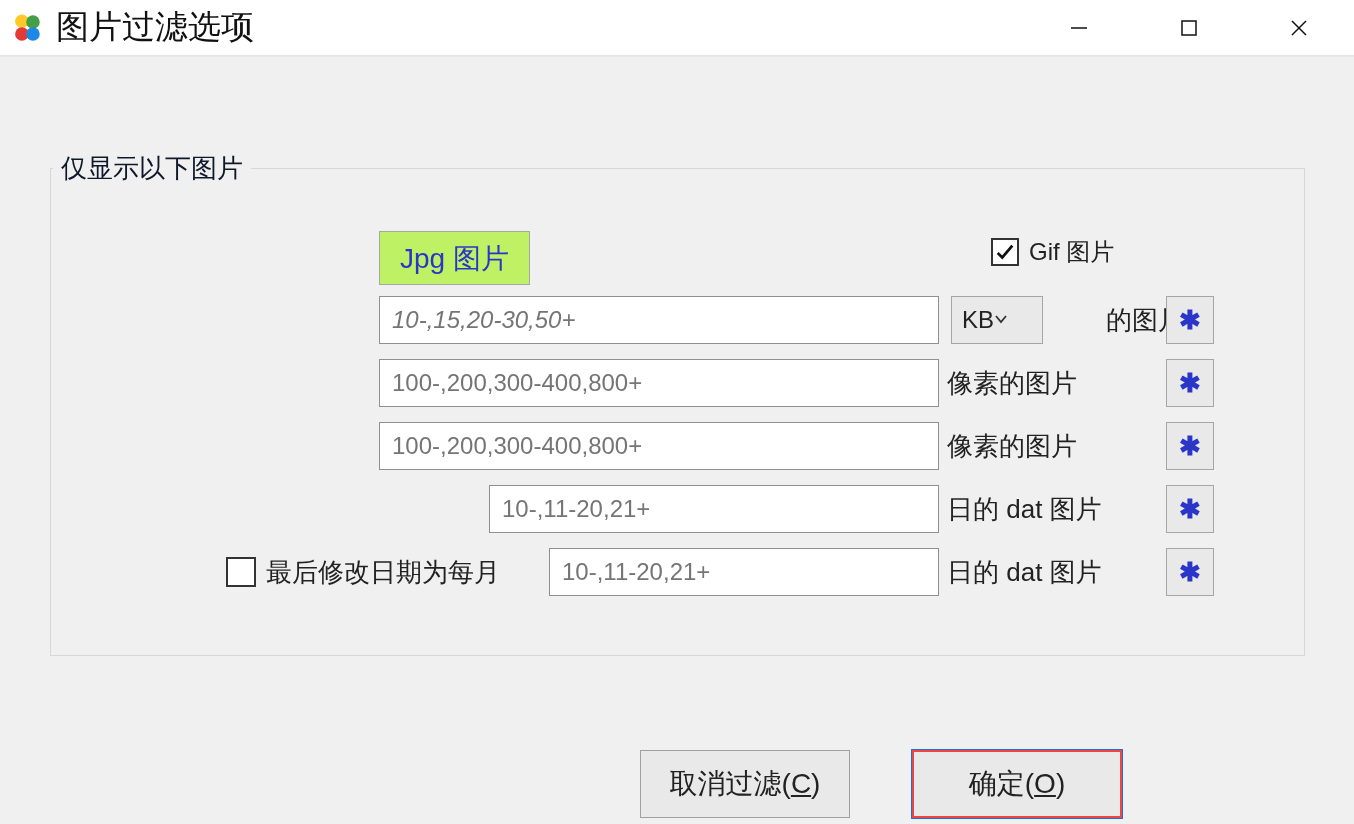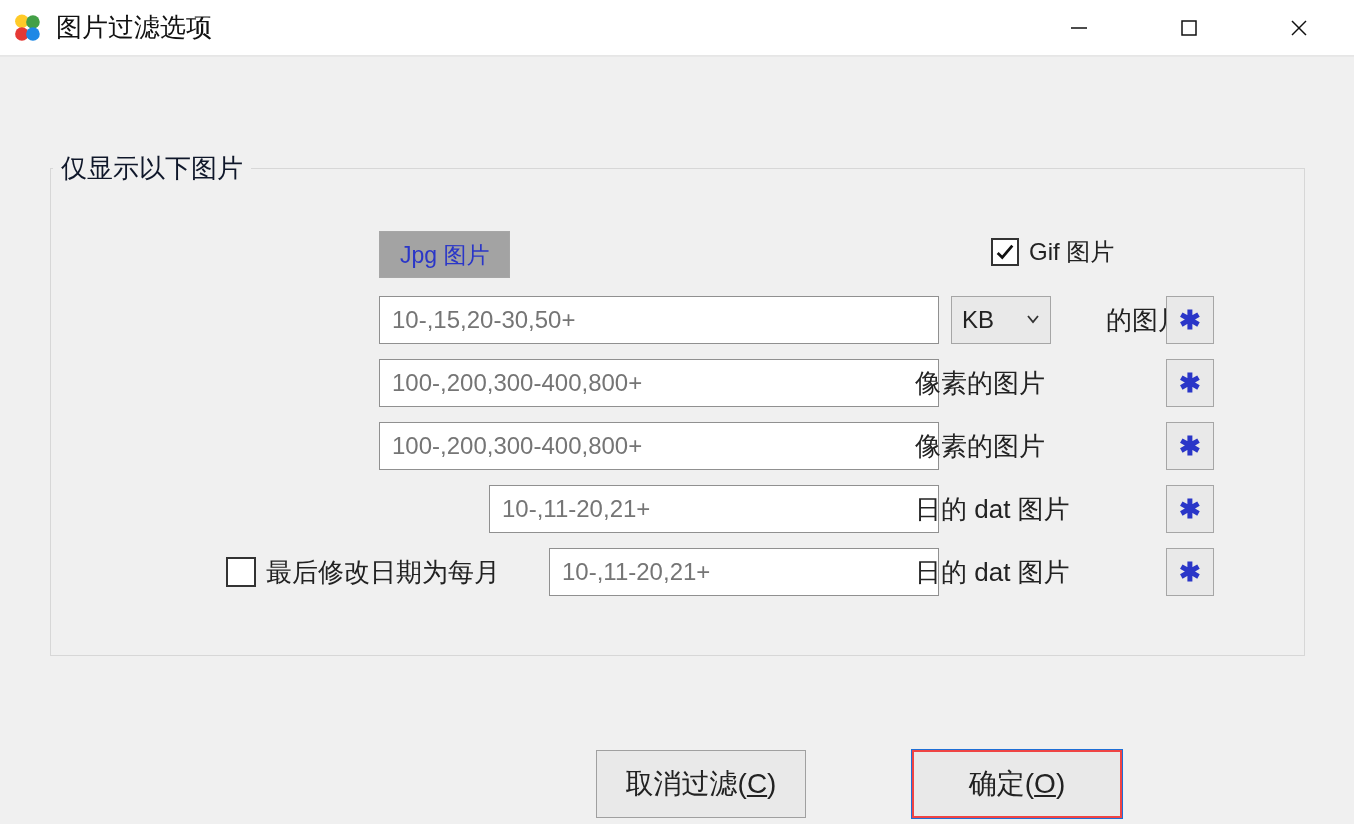--- a/index.html
+++ b/index.html
@@ -24,21 +24,21 @@
     position: relative;
     border-bottom: 1px solid #e6e6e6;
     box-shadow: 0 1px 0 rgba(0,0,0,0.03);
   }
   .titlebar .app-icon {
     width: 34px; height: 34px;
     margin-right: 12px;
     display: flex; align-items: center; justify-content: center;
   }
   .titlebar .title {
-    font-size: 26px;
+    font-size: 33px;
     color: #111;
   }
   .win-controls {
     position: absolute;
     right: 0; top: 0;
     height: 56px;
     display: flex;
   }
   .win-controls .ctrl {
     width: 110px;
@@ -74,22 +74,22 @@
   .inner {
     position: relative;
     width: 100%;
     height: 100%;
   }
 
   
   .toggle-btn {
     position: absolute;
     border: 1px solid #a6a6a6;
-    background: #a3a3a3;
-    font-size: 23px;
+    background: #bef264;
+    font-size: 28px;
     color: #2a36c8;
     padding: 8px 20px 6px 20px;
     cursor: default;
   }
   .gif-check {
     position: absolute;
     display: flex; align-items: center;
   }
   .gif-check .box {
     width: 28px; height: 28px;
@@ -121,42 +121,42 @@
     height: 48px;
     border: 1px solid #909090;
     background: #ffffff;
     font-size: 24px;
     color: #7a7a7a;
     padding: 0 12px;
     position: absolute;
   }
   .suffix-label {
     position: absolute;
-    left: 864px;
+    left: 896px;
     font-size: 26px;
     color: #222;
   }
   .star-btn {
     position: absolute;
     left: 1115px;
     width: 48px; height: 48px;
     border: 1px solid #a6a6a6;
     background: #e9e9e9;
     display: flex; align-items: center; justify-content: center;
     font-size: 26px;
     color: #2a36c8;
     font-weight: bold;
   }
   .unit-select {
     position: absolute;
     left: 900px;
-    width: 100px; height: 48px;
+    width: 92px; height: 48px;
     border: 1px solid #a6a6a6;
     background: #e9e9e9;
-    display: flex; align-items: center; justify-content: space-between;
+    display: flex; align-items: center; 
     padding: 0 10px;
     font-size: 24px;
   }
   .unit-select .chev {
     font-size: 18px; color: #333;
   }
 
   .row5-checkbox {
     position: absolute;
     left: 175px;
@@ -239,21 +239,21 @@
       <div class="gif-check" style="left:940px; top:50px;">
         <span class="box">
           <svg viewBox="0 0 24 24">
               <polyline points="4,13 9,18 20,5" fill="none" stroke="#111" stroke-width="3"></polyline>
             </svg>
         </span>
         <span class="lbl">Gif 图片</span>
       </div>
 
       <div class="row row1">
-        <input class="input" style="left: 328px; width: 560px;" placeholder="10-,15,20-30,50+">
+        <input class="input" style="left: 328px; width: 560px; font-style: italic;" placeholder="10-,15,20-30,50+">
         <div class="unit-select">
           <span>KB</span>
           <span class="chev">
             <svg width="14" height="14" viewBox="0 0 14 14">
                 <polyline points="2,4 7,10 12,4" fill="none" stroke="#333" stroke-width="1.8"></polyline>
               </svg>
           </span>
         </div>
         <span class="suffix-label" style="left:1055px;">的图片</span>
         <div class="star-btn">
@@ -294,21 +294,21 @@
         <span class="suffix-label">日的 dat 图片</span>
         <div class="star-btn">
           <span>✱</span>
         </div>
       </div>
 
     </div>
   </fieldset>
 
   <div class="bottom-btns">
-    <div class="btn" style="left:596px; width:210px;text-align:right;">
+    <div class="btn" style="left:640px; width:210px;text-align:right;">
       <span>
         <span>取消过滤(</span><span class="ul">C</span><span>)</span>
       </span>
     </div>
     <div class="btn ok" style="left:912px; width:210px;">
       <span>
         <span>确定(</span><span class="ul">O</span><span>)</span>
       </span>
     </div>
   </div>

